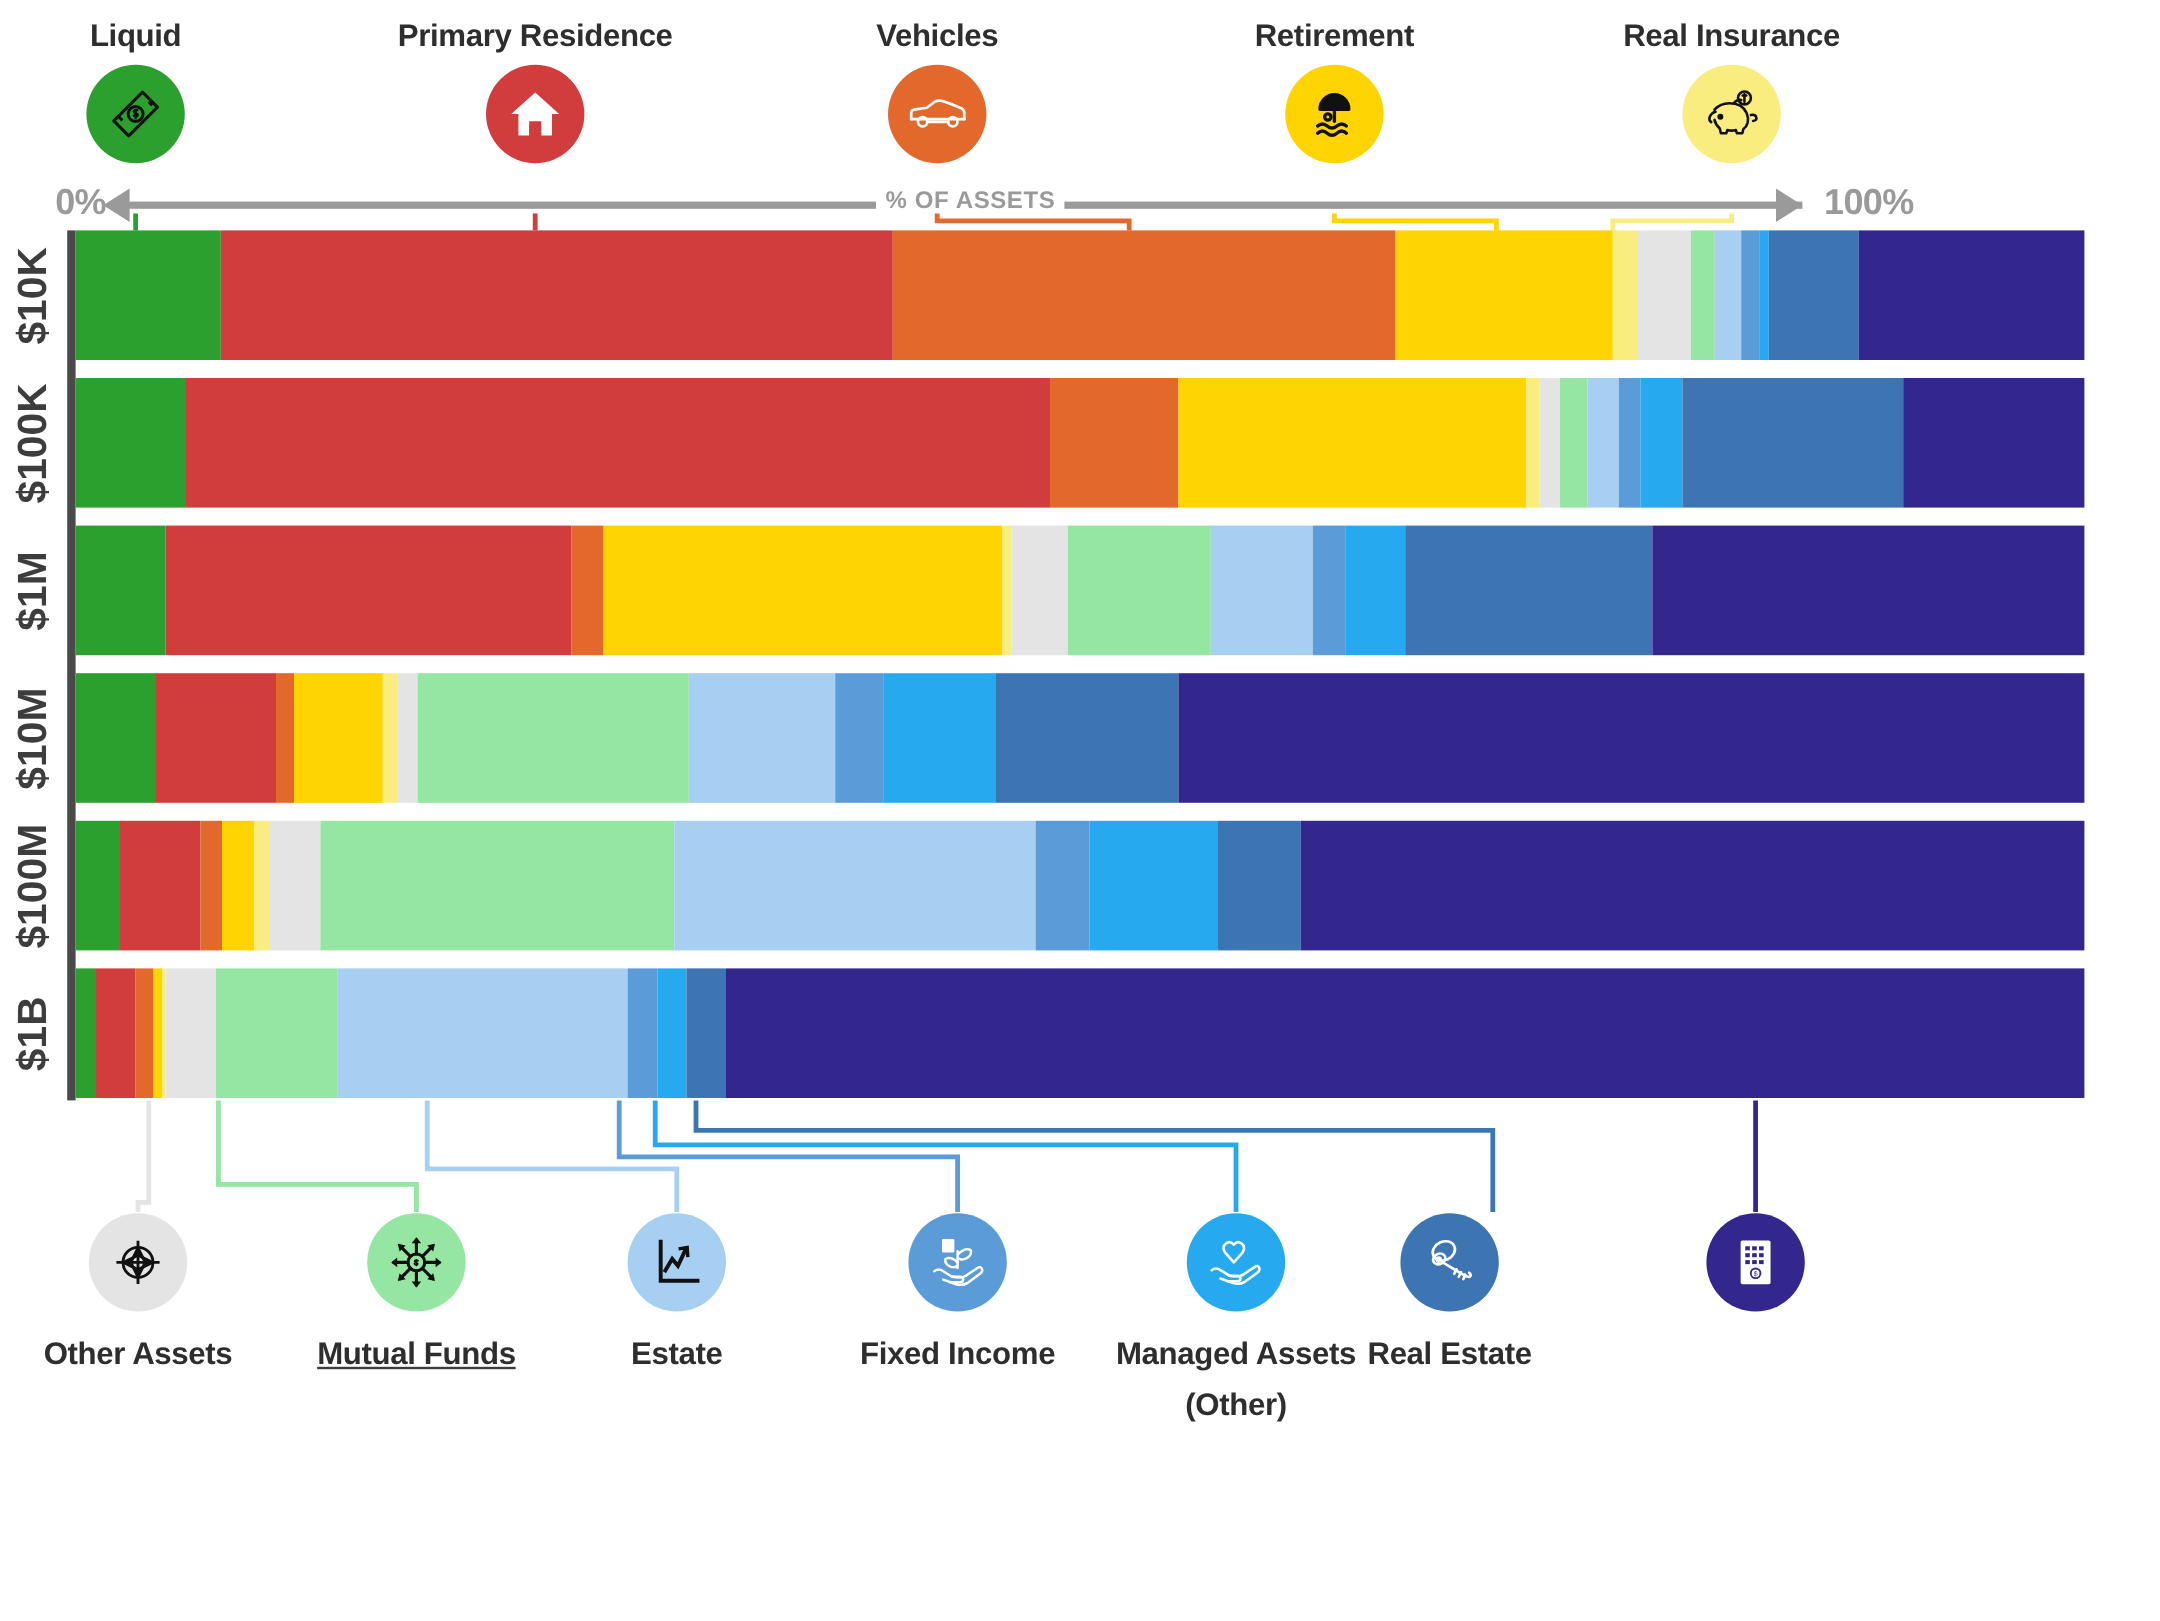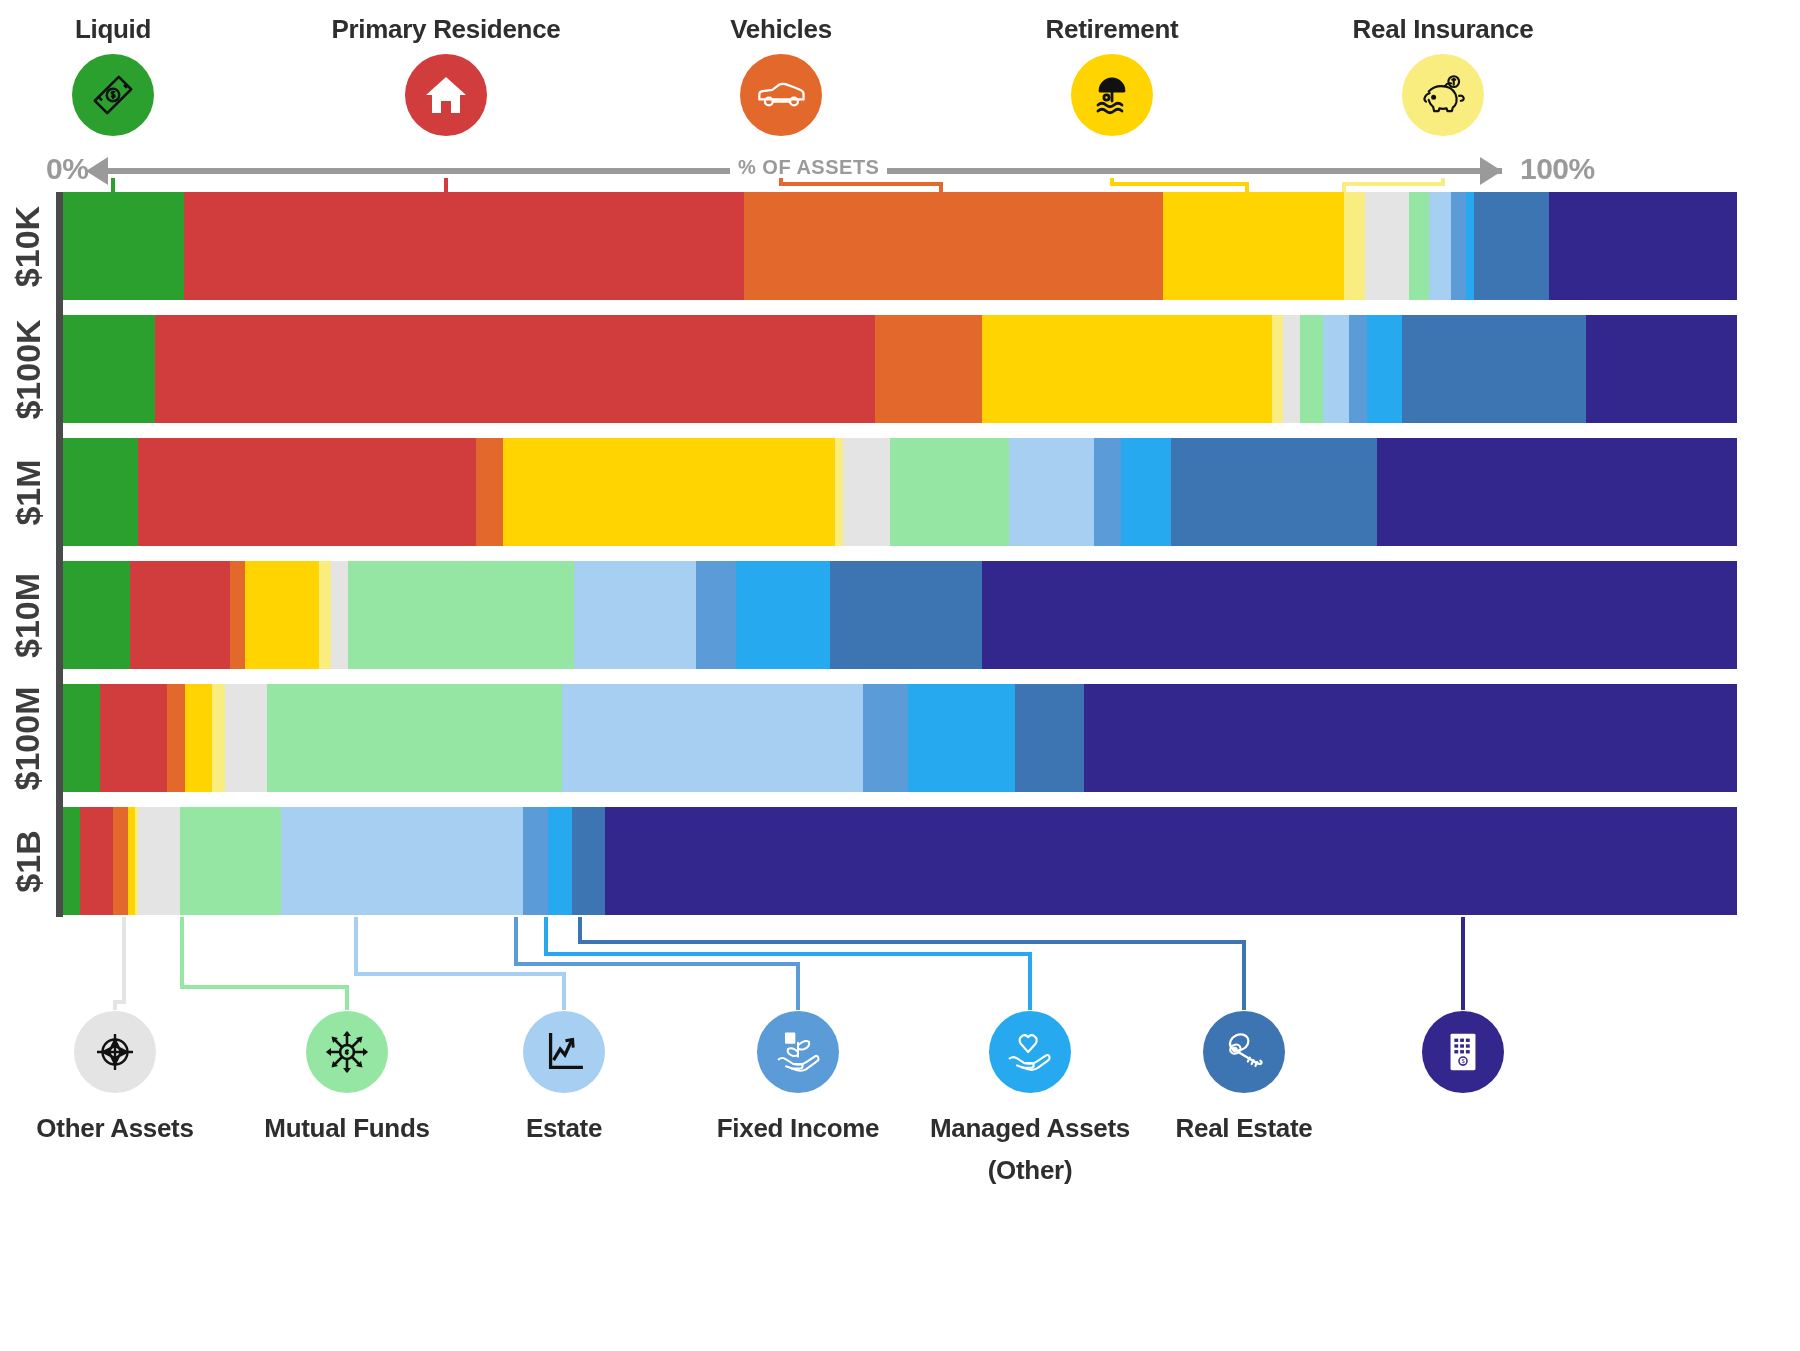--- a/index.html
+++ b/index.html
@@ -280,21 +280,21 @@
             <path d="M24 36 l-4 -8 l4 2 l4 -2 Z" fill="#111"></path>
             <path d="M12 24 l8 -4 l-2 4 l2 4 Z" fill="#111"></path>
             <path d="M36 24 l-8 -4 l2 4 l-2 4 Z" fill="#111"></path>
           </g>
         </svg>
       </div>
       <div class="leg-label">
         <div>Other Assets</div>
       </div>
     </div>
-    <div class="leg-item" style="left: 347px;">
+    <div class="leg-item" style="left: 347px; text-decoration: underline;">
       <div class="leg-bubble" style="background: rgb(150, 230, 163);">
         <svg width="48" height="48" viewBox="0 0 48 48">
           <g stroke="#111" stroke-width="2.4" fill="none" stroke-linecap="round">
             <circle cx="24" cy="24" r="7" stroke-width="2.6"></circle>
             <path d="M24 22v4.5M25.3 22.6c-.6-.6-2.6-.8-2.8.4-.2 1.3 2.8.9 2.6 2.3-.1 1.1-2.2 1.1-2.8-.3" stroke-width="1.5"></path>
             <g stroke-width="2.6">
               <path d="M24 17V5"></path>
               <path d="M24 31v12"></path>
               <path d="M17 24H5"></path>
               <path d="M31 24h12"></path>
@@ -358,21 +358,21 @@
             <path d="M4 30 q4-3 8 0 l8 5 h7 q3 0 3 2.5 t-3 2.5 h-9"></path>
             <path d="M20 35 q9 2 14 -2 l9 -6 q3-2 4 1 q1 2.5 -2 4.5 l-11 8 q-5 3 -11 1 l-11 -4"></path>
           </g>
         </svg>
       </div>
       <div class="leg-label">
         <div>Managed Assets</div>
         <div>(Other)</div>
       </div>
     </div>
-    <div class="leg-item" style="left: 1244px;">
+    <div class="leg-item" style="left: 1208px;">
       <div class="leg-bubble" style="background: rgb(61, 116, 178);">
         <svg width="46" height="46" viewBox="0 0 48 48">
           <g fill="none" stroke="#fff" stroke-width="2.3" stroke-linecap="round" stroke-linejoin="round">
             <ellipse cx="19" cy="14" rx="10" ry="8" transform="rotate(-25 19 14)"></ellipse>
             <ellipse cx="15" cy="21" rx="5.5" ry="4.5" transform="rotate(-25 15 21)"></ellipse>
             <circle cx="14.5" cy="21.5" r="1.8" fill="#fff"></circle>
             <path d="M18 24 L38 36"></path>
             <path d="M30 30 l-2 4 M34 32.5 l-2 4 M37.5 34.5 l-1.5 4"></path>
             <path d="M37 35 q4 2.5 5 1 q1-1.5 -1 -3"></path>
           </g>

